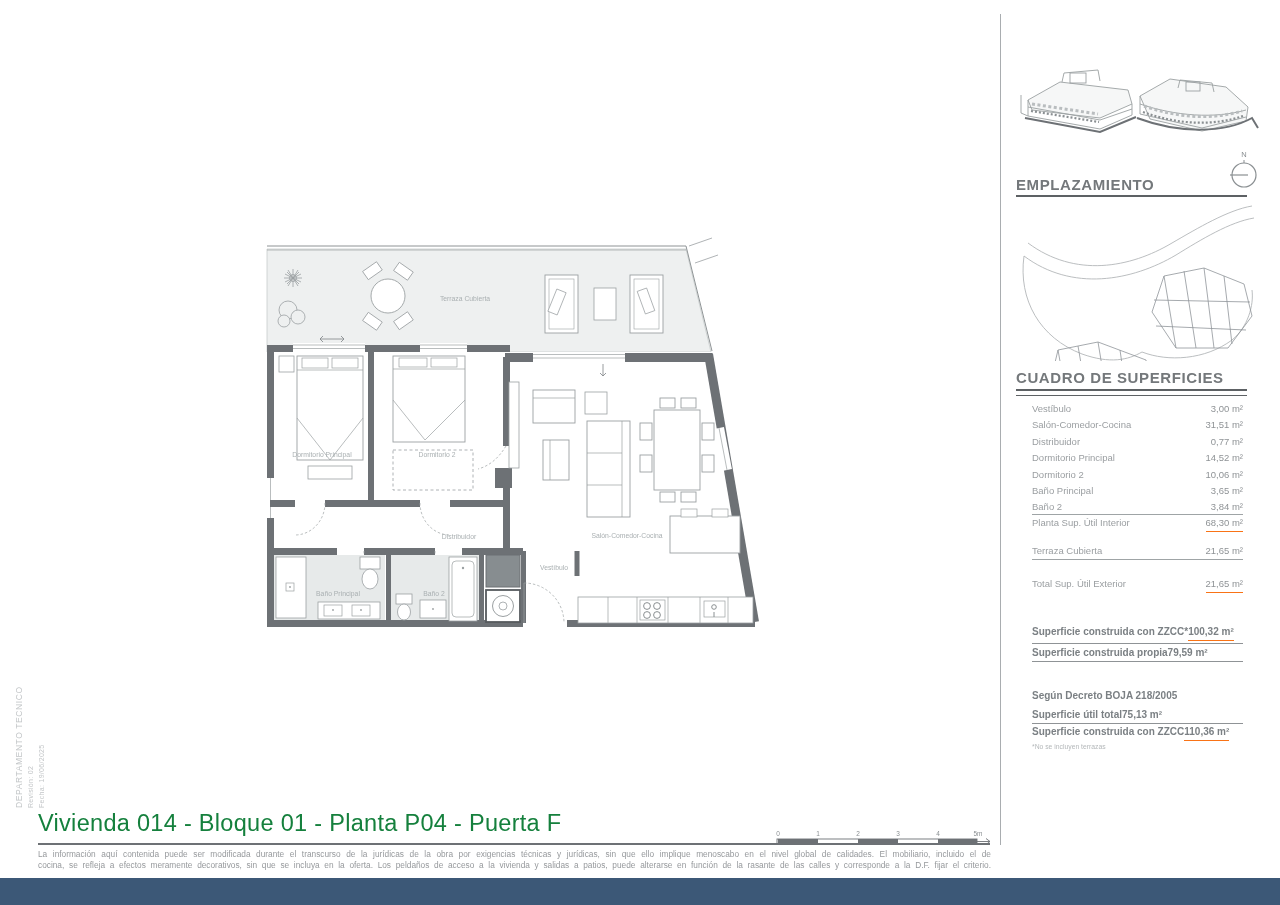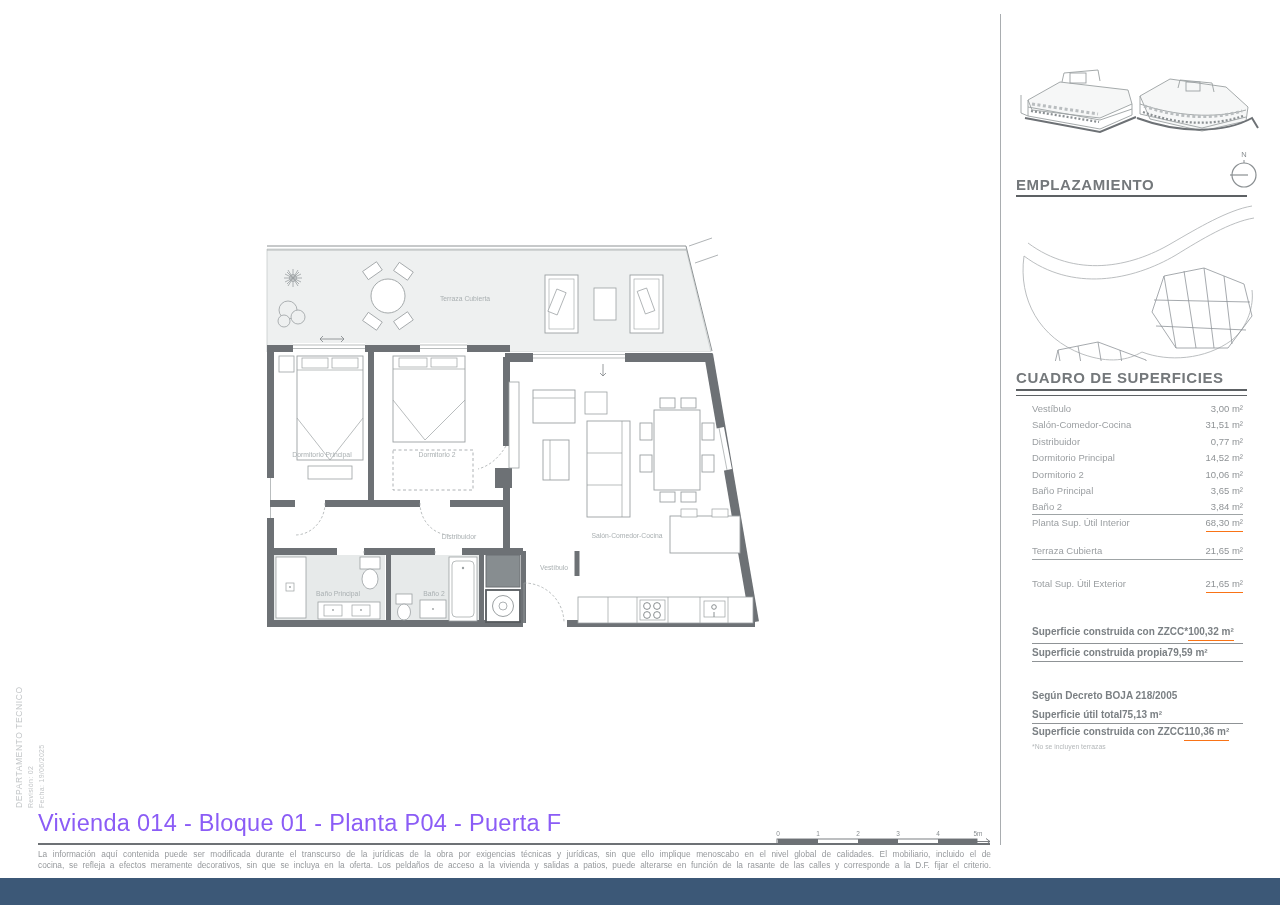--- a/index.html
+++ b/index.html
@@ -38,21 +38,21 @@
 
   .brow{
     position:absolute;left:1032px;width:211px;display:flex;
     justify-content:flex-start;align-items:baseline;
     font-size:10px;font-weight:bold;color:#7b8084;
   }
   .bline{position:absolute;left:1032px;width:211px;height:0;border-top:1px solid #8f9396;}
   .footnote{position:absolute;left:1032px;font-size:6.8px;color:#b4b8ba;}
 
   
-  .sheet-title{left:38px;top:810px;font-size:23.5px;color:#8b5cf6;letter-spacing:.3px;}
+  .sheet-title{left:38px;top:810px;font-size:23.5px;color:#15803d;letter-spacing:.3px;}
   .title-rule{left:38px;top:843px;width:952px;height:2px;background:#6d7175;}
   .disclaimer{
     left:38px;width:953px;font-size:8.3px;line-height:10.6px;color:#96999c;
     text-align:justify;text-align-last:justify;
   }
   .footer-bar{left:0;bottom:0;width:1280px;height:27px;}
 
   svg text.plabel{font-family:"Liberation Sans",sans-serif;font-size:6.8px;fill:#aab0b2;text-anchor:middle;}
   svg text.tick{font-family:"Liberation Sans",sans-serif;font-size:6.5px;fill:#8a8f92;text-anchor:middle;}
   svg text.north{font-family:"Liberation Sans",sans-serif;font-size:7.5px;fill:#8a8f92;text-anchor:middle;}

